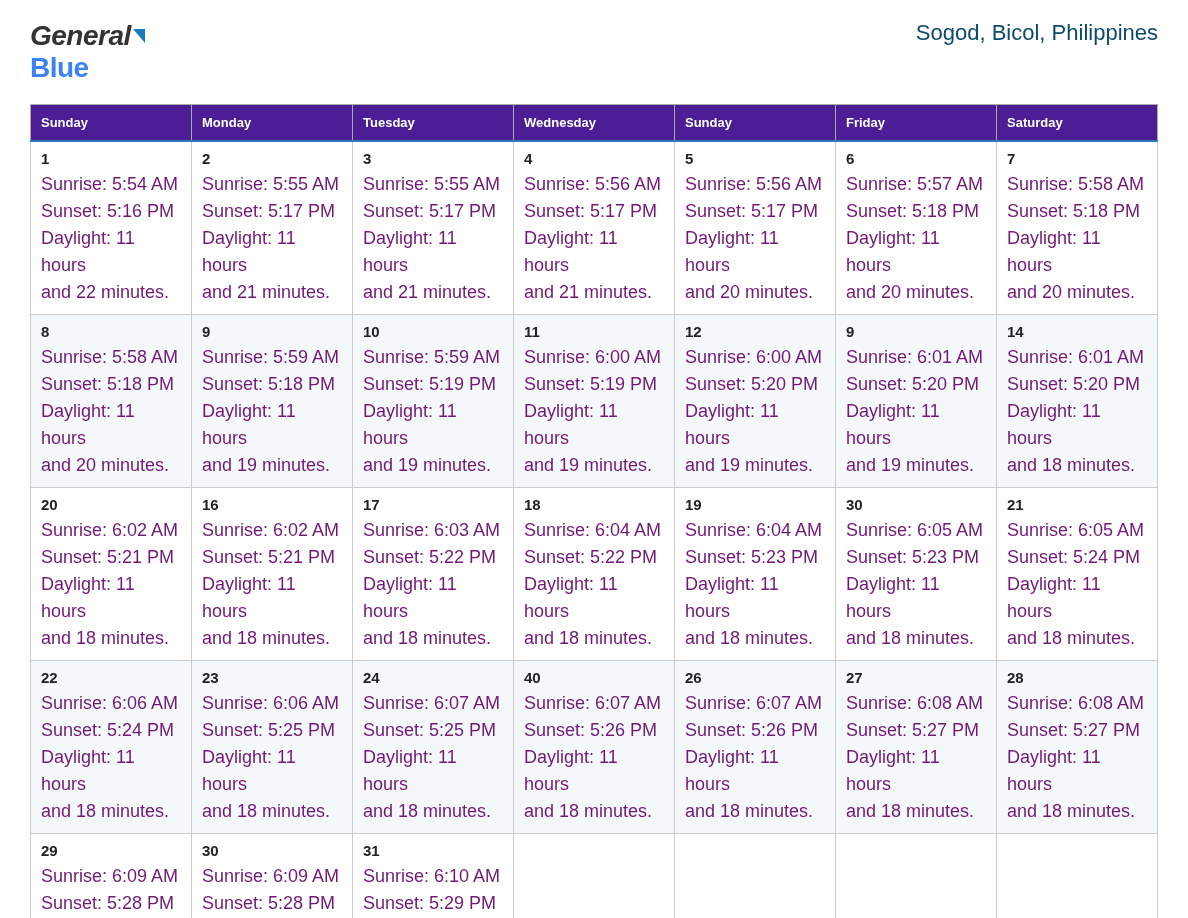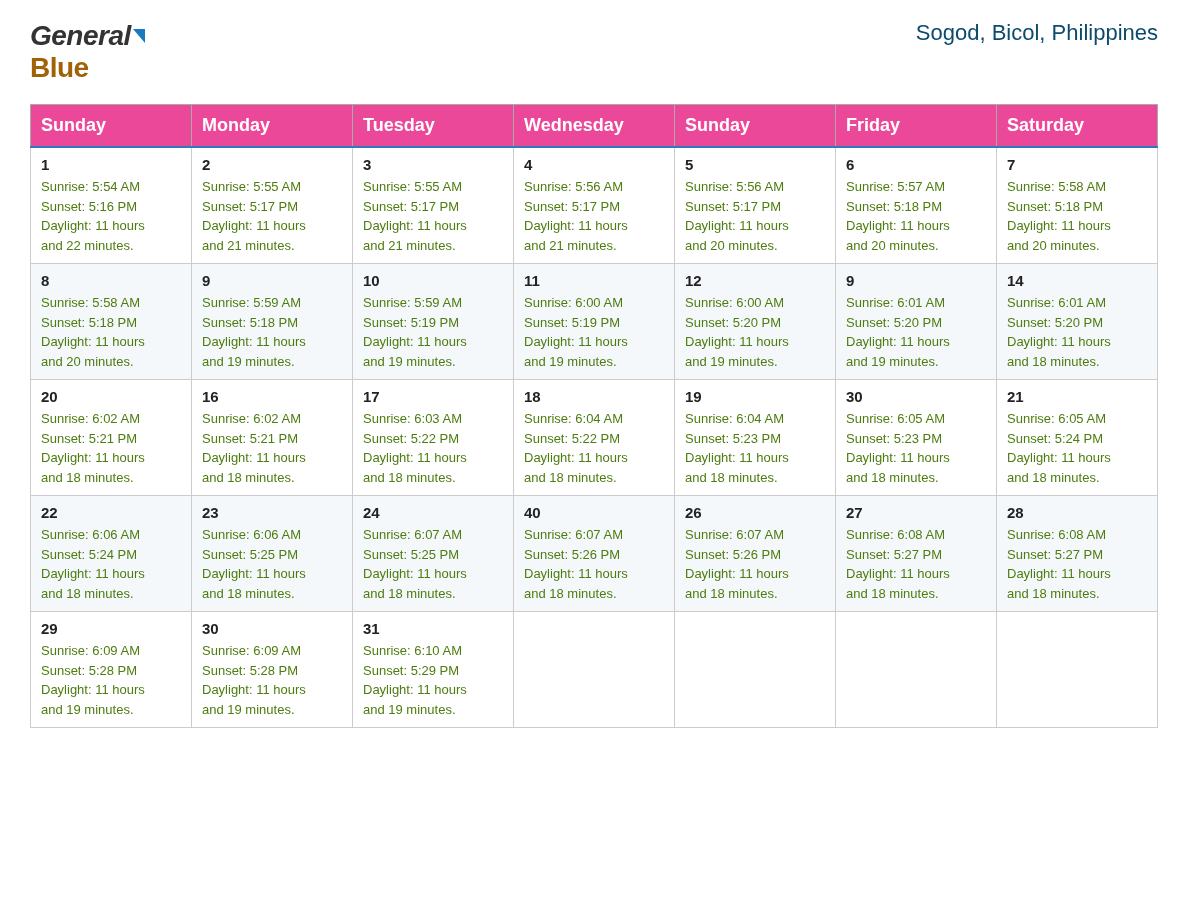--- a/index.html
+++ b/index.html
@@ -23,21 +23,21 @@
     }
     .logo-general {
       font-size: 28px;
       font-weight: bold;
       color: #333;
       letter-spacing: -0.5px;
     }
     .logo-blue {
       font-size: 28px;
       font-weight: bold;
-      color: #a16207;
+      color: #3b82f6;
       letter-spacing: -0.5px;
     }
     .logo-arrow {
       display: inline-block;
       width: 0;
       height: 0;
       border-left: 12px solid transparent;
       border-right: 0px solid transparent;
       border-top: 14px solid #1a7abf;
       margin-left: 2px;
@@ -59,23 +59,23 @@
     .location-title {
       font-size: 22px;
       color: #0c4a6e;
     }
     .calendar-table {
       width: 100%;
       border-collapse: collapse;
       border: 1px solid #aaa;
     }
     .calendar-table th {
-      background-color: #ec4899;
+      background-color: #4c1d95;
       color: #ffffff;
-      font-size: 18px;
+      font-size: 13px;
       font-weight: bold;
       padding: 10px 10px;
       text-align: left;
       border: 1px solid #aaa;
     }
     .calendar-table td {
       vertical-align: top;
       padding: 8px 10px;
       border: 1px solid #ccc;
       width: 14.28%;
@@ -89,23 +89,23 @@
     .calendar-table tr:nth-child(odd) td {
       background-color: #ffffff;
     }
     .day-number {
       font-size: 15px;
       font-weight: bold;
       margin-bottom: 4px;
       display: block;
     }
     .day-info {
-      font-size: 13px;
+      font-size: 18px;
       line-height: 1.5;
-      color: #4d7c0f;
+      color: #701a75;
     }
     .empty-cell {
       background-color: #ffffff !important;
     }
     .row-border-top td {
       border-top: 2px solid #2d7bbf;
     }
   </style>
 </head>
 <body>

